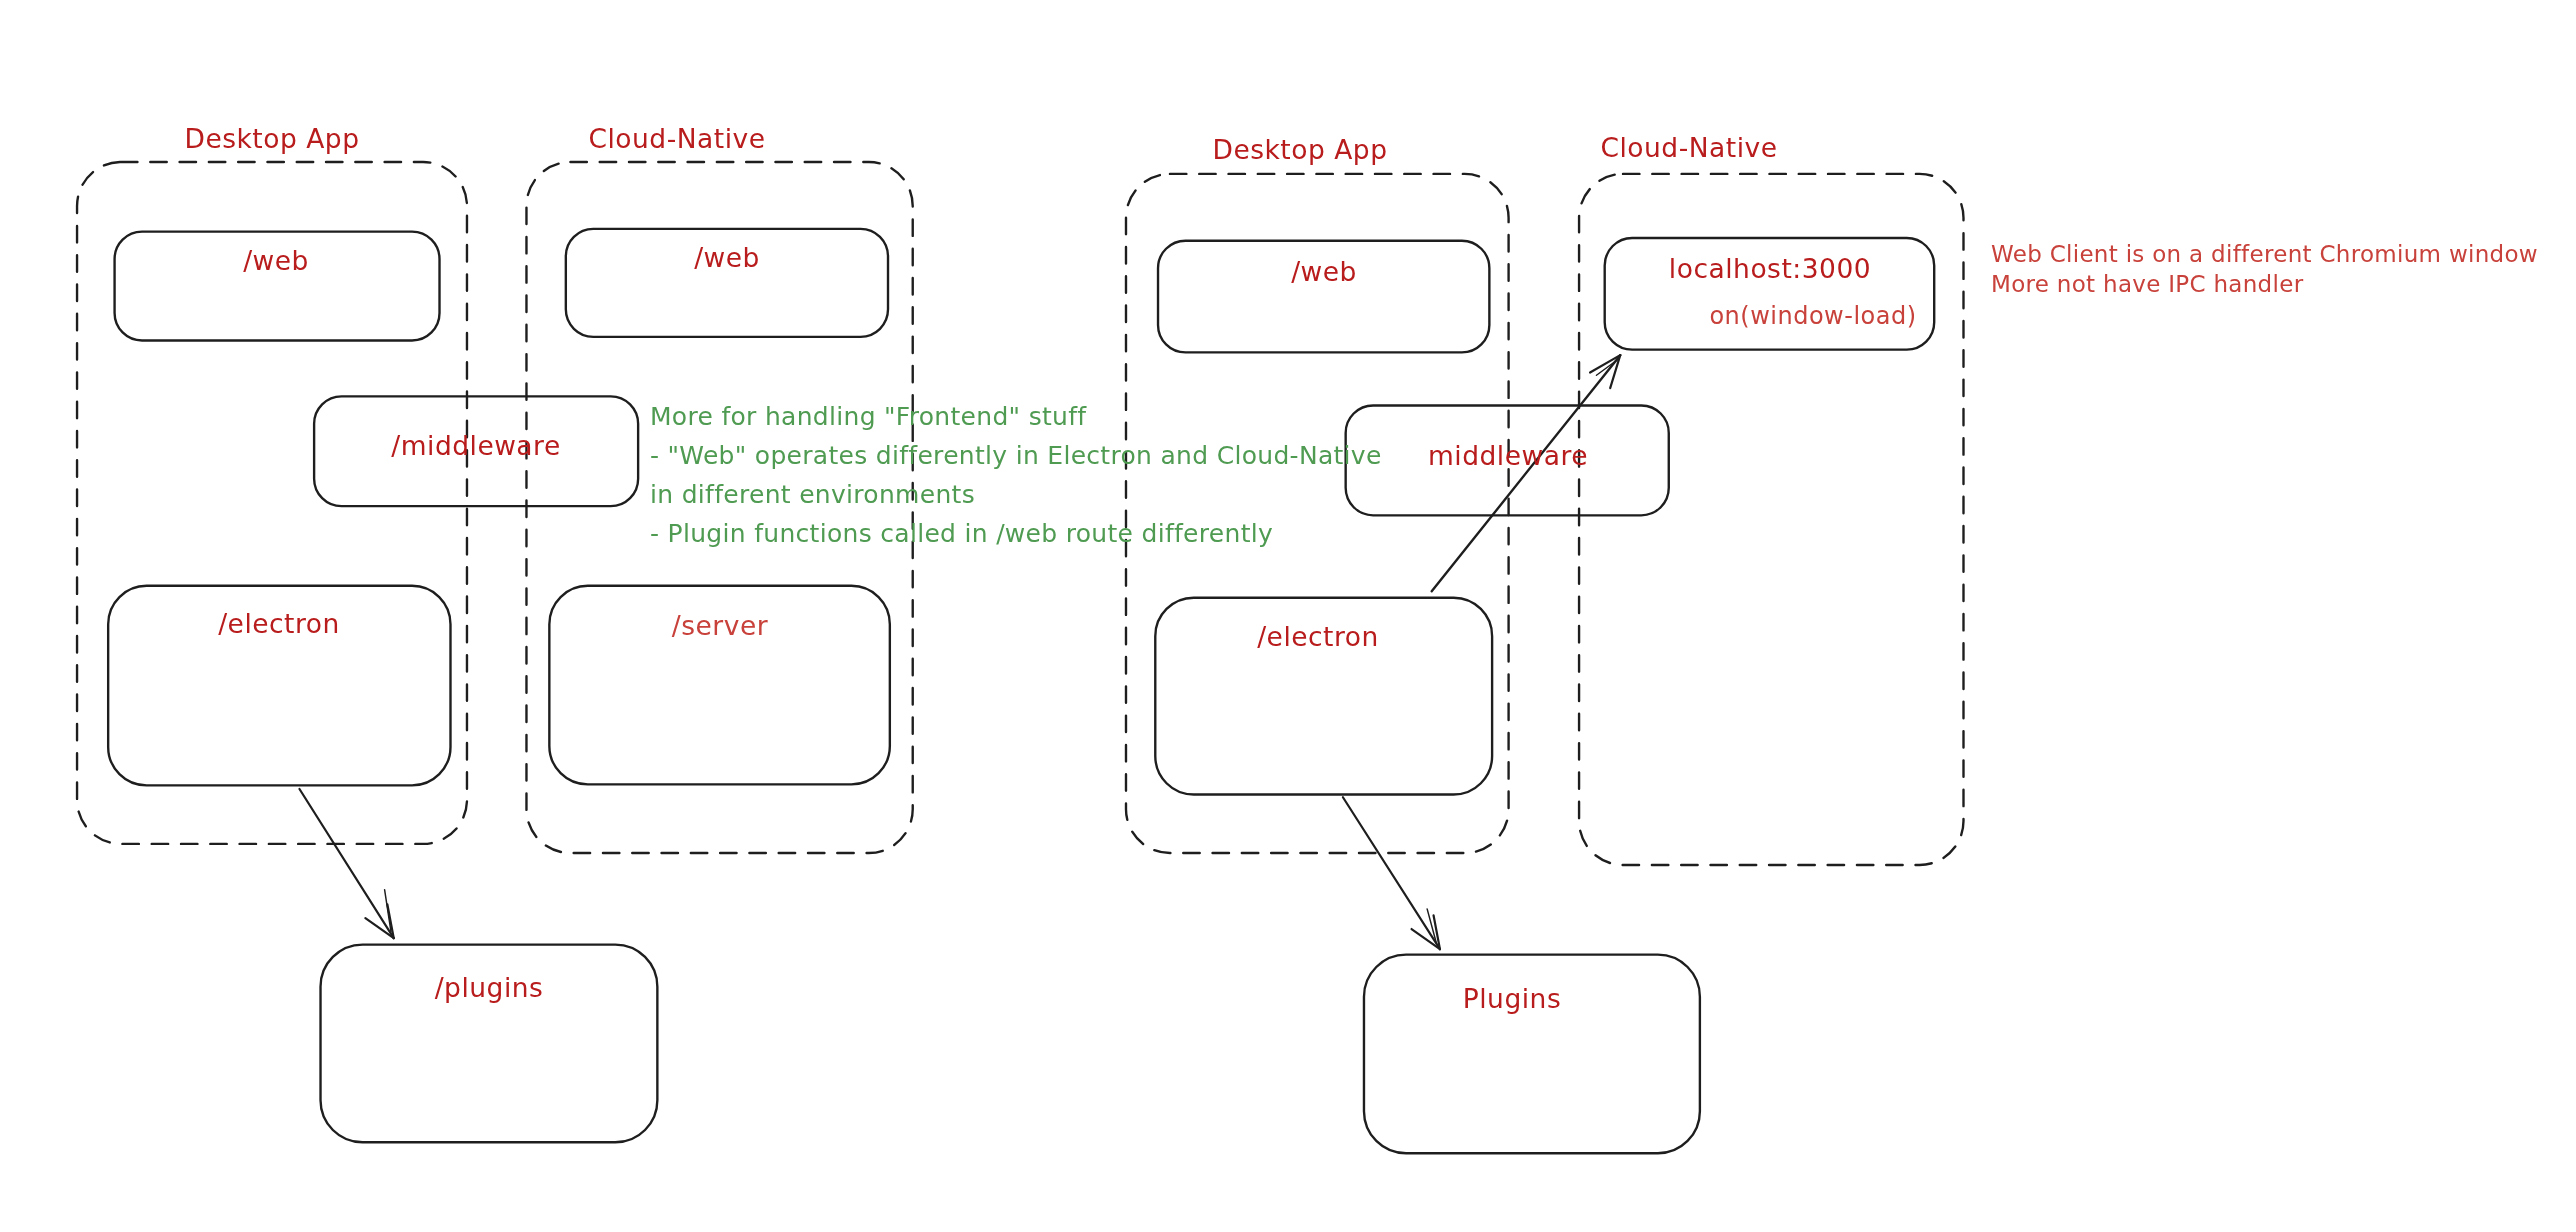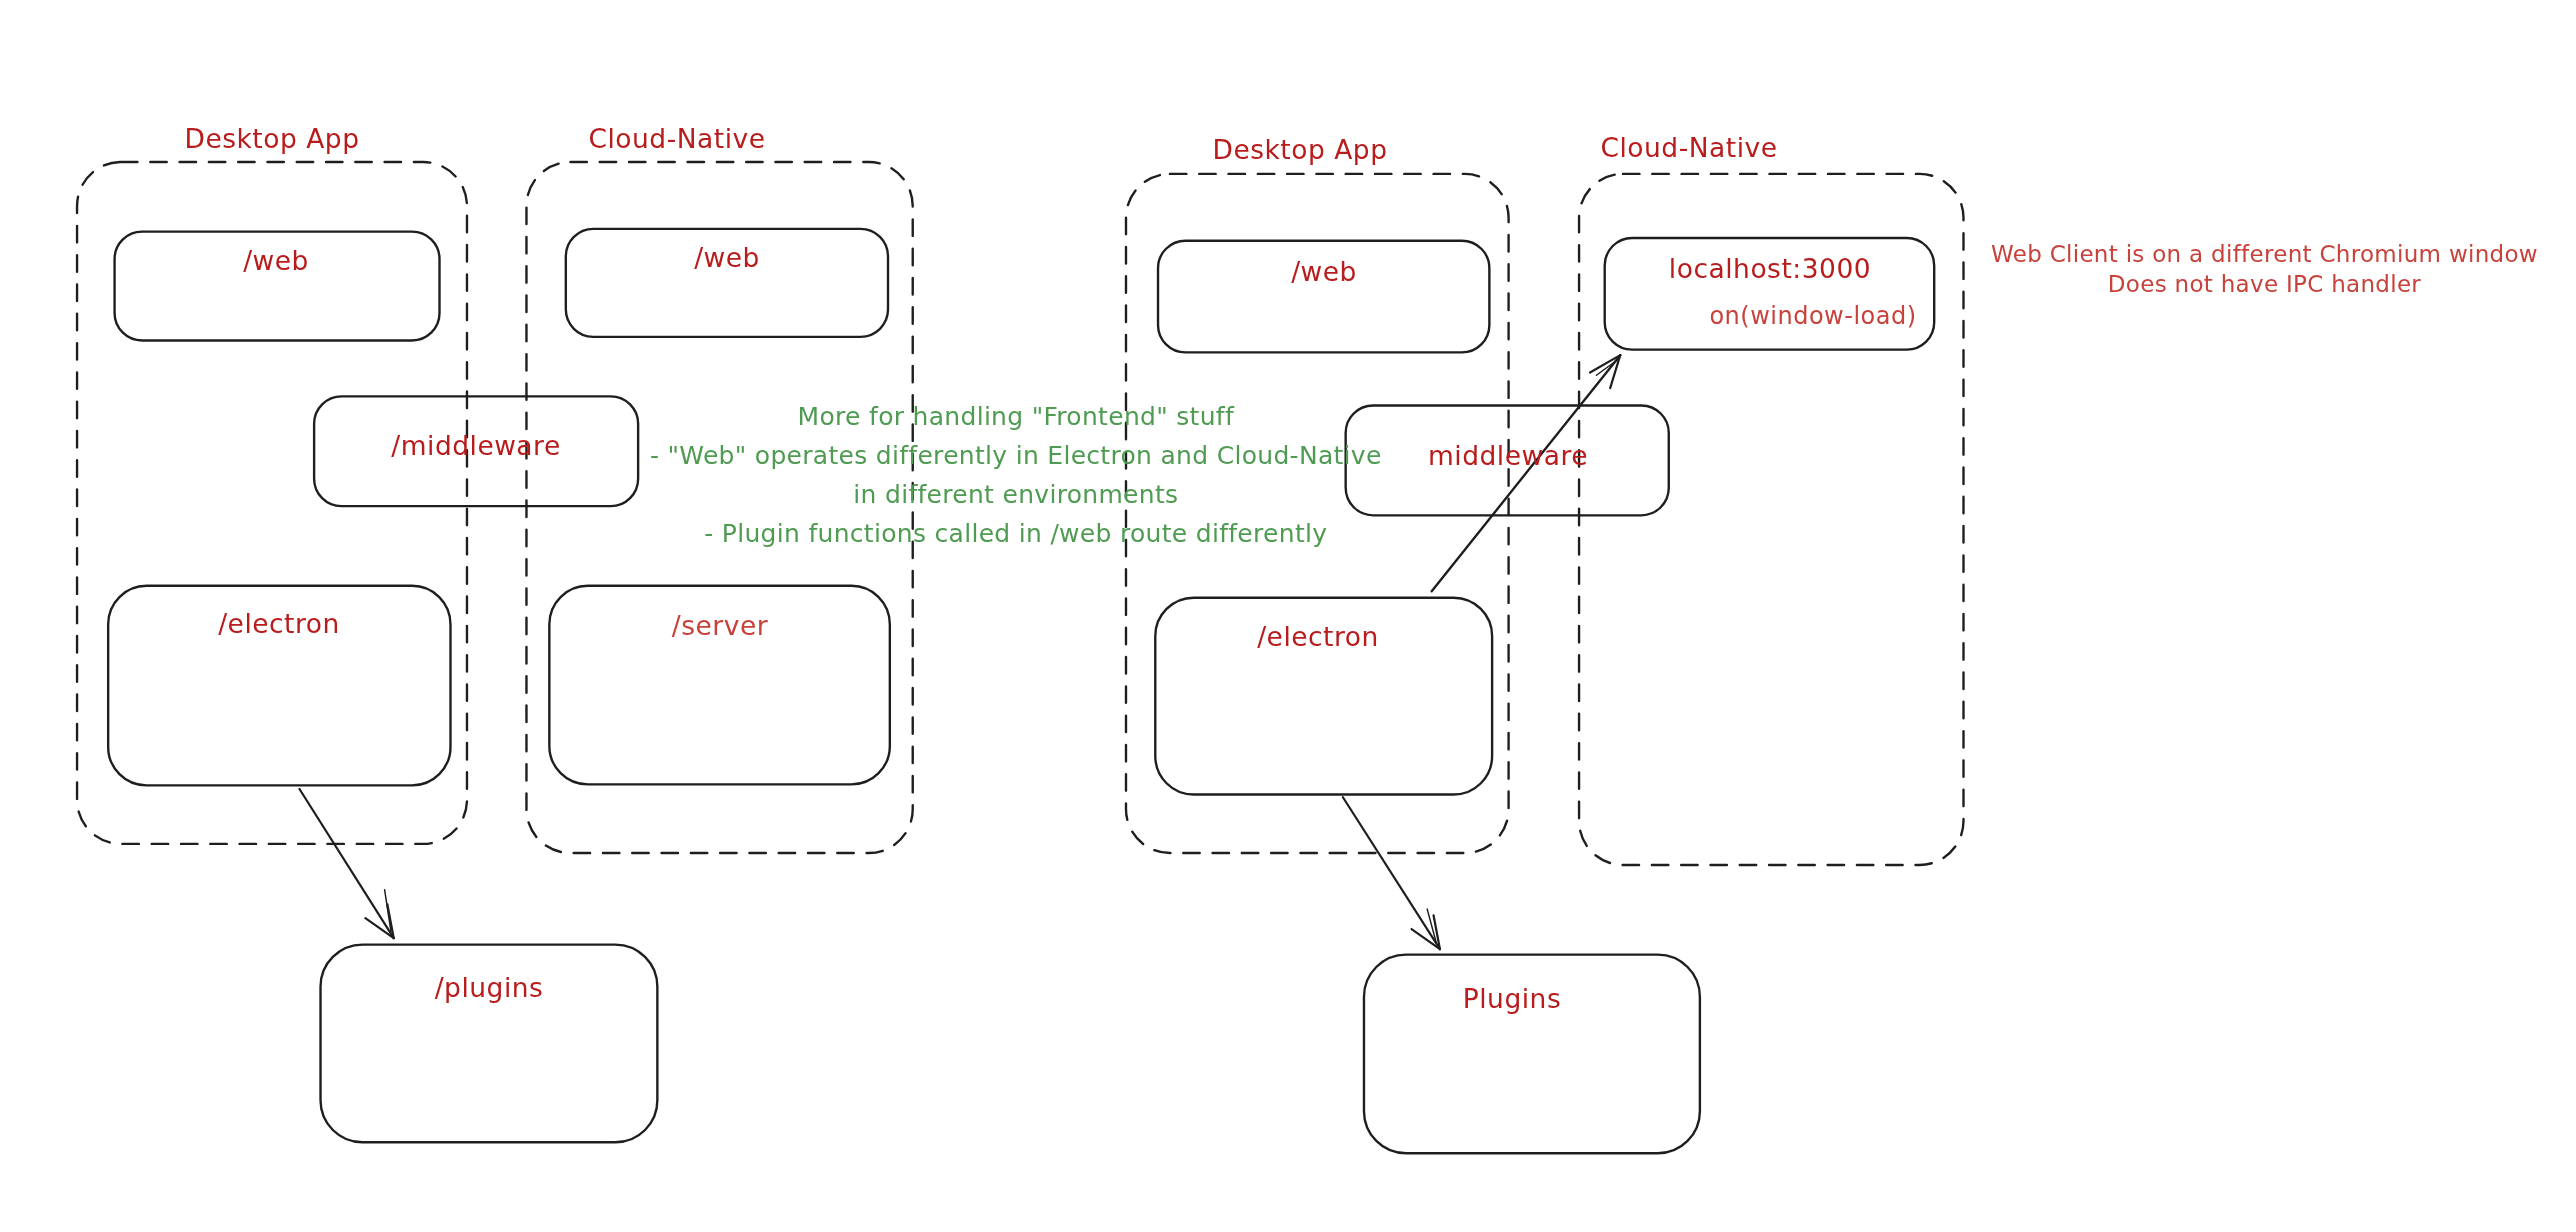--- a/index.html
+++ b/index.html
@@ -15,21 +15,21 @@
   #shapes { position: absolute; left: 0; top: 0; }
   .lbl {
     position: absolute;
     transform: translateX(-50%);
     white-space: nowrap;
     font-size: 26.5px;
     letter-spacing: 0.5px;
     color: #b91c1c;
   }
   .lbl.small { font-size: 24px; }
-  .note { position: absolute; white-space: nowrap; letter-spacing: 0.3px; text-align: center; }
+  .note { position: absolute; white-space: nowrap; letter-spacing: 0.3px; }
   .note div { white-space: nowrap; }
   #green-note { font-size: 25px; line-height: 39px; }
   #red-note { font-size: 23px; line-height: 30px; }
 </style>
 </head>
 <body>
 
 <div id="canvas">
 
   <svg id="shapes" width="2576" height="1232" viewBox="0 0 2814 1346">
@@ -99,17 +99,17 @@
 
   <div id="green-note" class="note" style="left:650px; top:397px; color:#4f9b52;">
     <div>More for handling "Frontend" stuff</div>
     <div>- "Web" operates differently in Electron and Cloud-Native</div>
     <div>in different environments</div>
     <div>- Plugin functions called in /web route differently</div>
   </div>
 
   <div id="red-note" class="note" style="left:1991px; top:239px; color:#c8413a;">
     <div>Web Client is on a different Chromium window</div>
-    <div>Does not have IPC handler</div>
+    <div>More not have IPC handler</div>
   </div>
 
 </div>
 
 
 </body></html>

